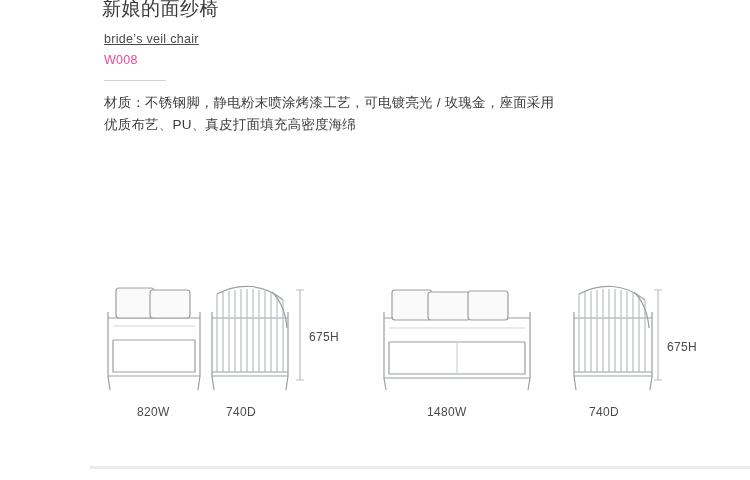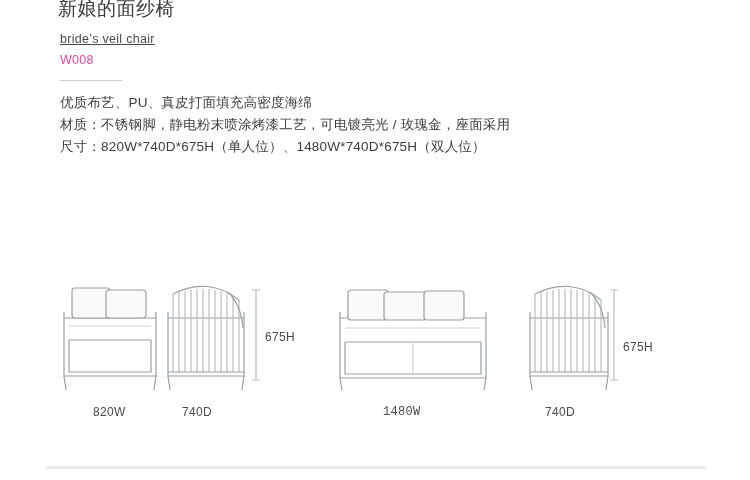--- a/index.html
+++ b/index.html
@@ -12,20 +12,21 @@
     background: #ffffff;
     font-family: "Liberation Sans", sans-serif;
     color: #3b3b3b;
     overflow: hidden;
     position: relative;
   }
   .page {
     position: relative;
     width: 684px;
     height: 480px;
+    margin-left: 44px;
   }
   .title {
     position: absolute;
     left: 58px;
     top: -4px;
     font-size: 19px;
     color: #3a3a3a;
     letter-spacing: 0.5px;
   }
   .subtitle-en {
@@ -93,23 +94,22 @@
 <body>
 
 <div class="page">
 
   <div class="title">新娘的面纱椅</div>
   <div class="subtitle-en">bride’s veil chair</div>
   <div class="subtitle-model">W008</div>
   <div class="divider"></div>
 
   <div class="specs">
+    <div class="spec-line">材质：不锈钢脚，静电粉末喷涂烤漆工艺，可电镀亮光 / 玫瑰金，座面采用</div>
     <div class="spec-line">优质布艺、PU、真皮打面填充高密度海绵</div>
-    <div class="spec-line">材质：不锈钢脚，静电粉末喷涂烤漆工艺，可电镀亮光 / 玫瑰金，座面采用</div>
-    <div class="spec-line">尺寸：820W*740D*675H（单人位）、1480W*740D*675H（双人位）</div>
   </div>
 
   <div class="dia-area">
 
     <svg width="750" height="160" viewBox="0 0 750 160">
       <g fill="none" stroke="#9aa0a4" stroke-width="1.2">
 
         <g>
           <path d="M64 44 L64 108 L156 108 L156 44"></path>
           <path d="M64 108 L66 122 M156 108 L154 122"></path>
@@ -163,21 +163,21 @@
           <path d="M614 22 L614 112"></path>
           <path d="M610 22 L618 22 M610 112 L618 112"></path>
         </g>
 
       </g>
     </svg>
 
     <div class="dim-label" style="left:265px; top:62px;">675H</div>
     <div class="dim-label" style="left:93px; top:137px;">820W</div>
     <div class="dim-label" style="left:182px; top:137px;">740D</div>
-    <div class="dim-label" style="left:383px; top:137px;font-family:Liberation Mono, monospace;">1480W</div>
+    <div class="dim-label" style="left:383px; top:137px;">1480W</div>
     <div class="dim-label" style="left:623px; top:72px;">675H</div>
     <div class="dim-label" style="left:545px; top:137px;">740D</div>
 
   </div>
 
   <div class="footer-rule"></div>
 
 </div>
 
 </body></html>

